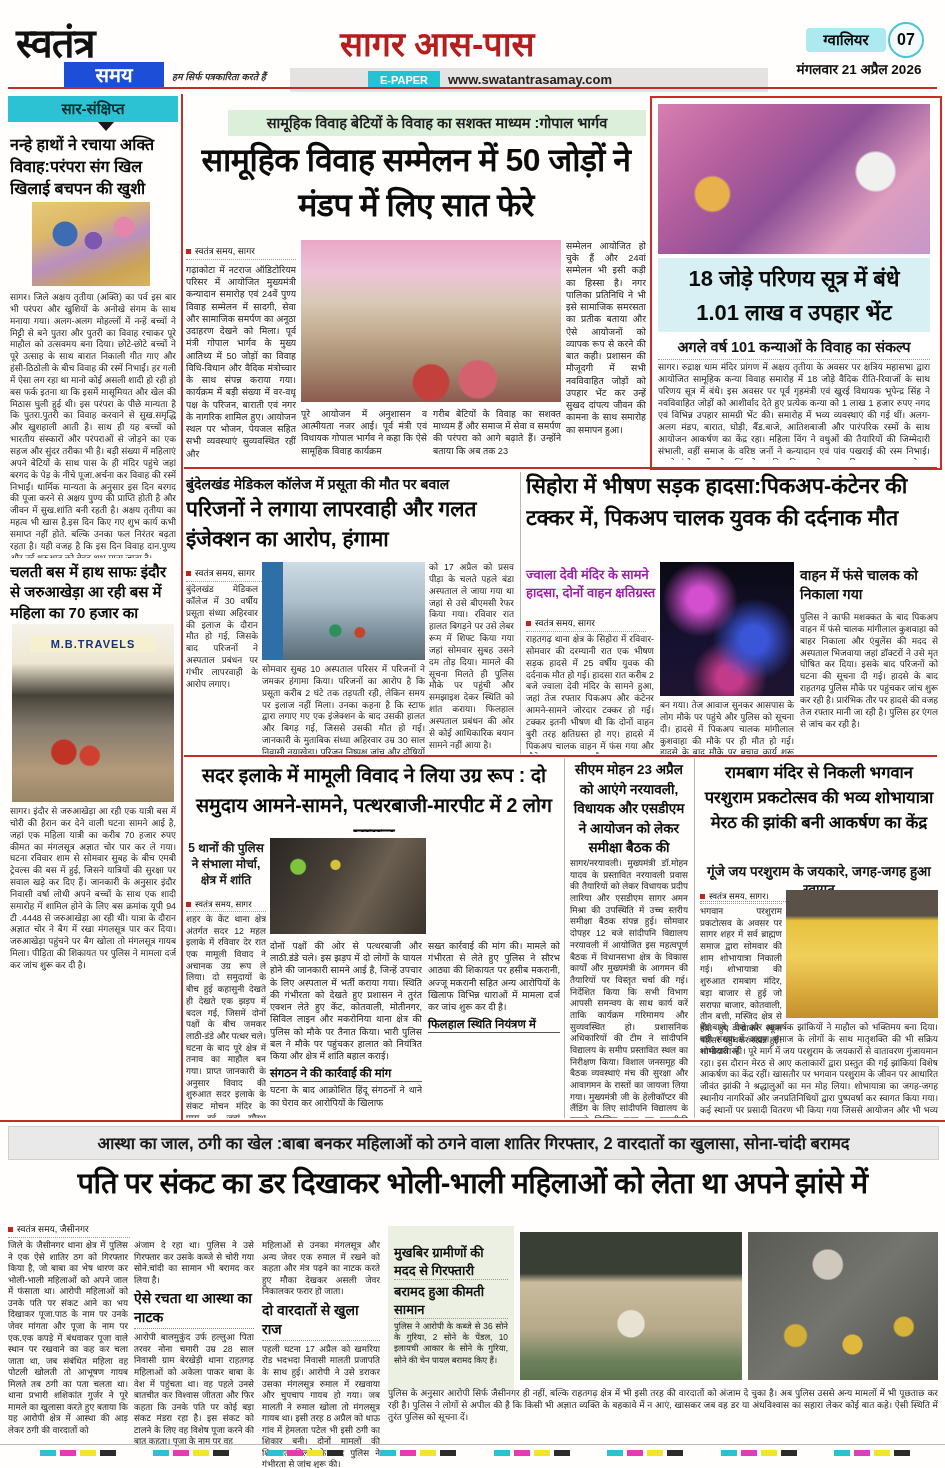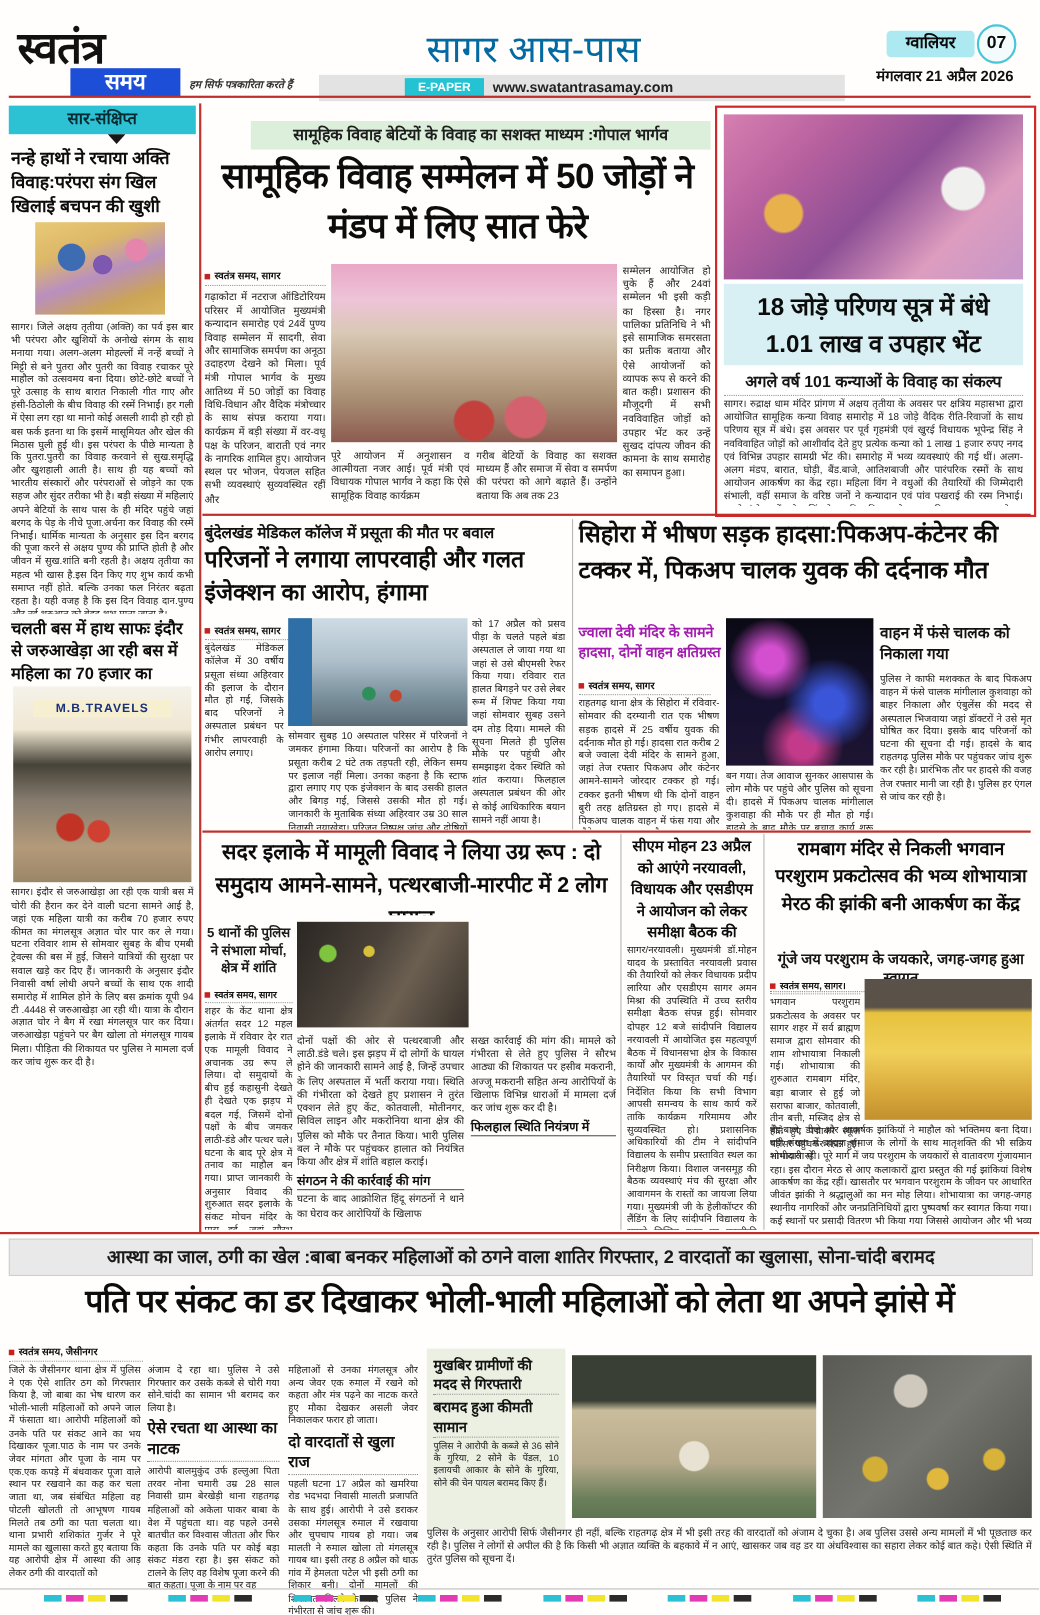--- a/index.html
+++ b/index.html
@@ -1,33 +1,33 @@
 <!DOCTYPE html>
 <html><head>
 <meta charset="utf-8">
 <style>
   html,body{margin:0;padding:0;background:#fff;}
   #page{position:relative;width:945px;height:1468px;background:#fffefd;overflow:hidden;
         font-family:"Liberation Sans","DejaVu Sans",sans-serif;color:#1b1b1b;}
   .abs{position:absolute;}
   .b{font-size:9.2px;line-height:1.33;text-align:justify;color:#1c1c1c;overflow:hidden;}
   .hl{font-weight:800;color:#0c0c0c;overflow:hidden;}
-  .byl{font-size:9px;font-weight:bold;color:#111;border-bottom:1px dotted #999;padding-bottom:2px;}
+  .byl{font-size:9px;font-weight:normal;color:#111;border-bottom:1px dotted #999;padding-bottom:2px;}
   .byl .sq{display:inline-block;width:5px;height:5px;background:#c4231f;margin-right:4px;vertical-align:middle;}
   .sh{font-weight:bold;font-size:11.5px;color:#111;border-bottom:1px solid #555;margin:3px 0 2px;padding-bottom:1px;}
   .sh-lg{font-weight:bold;font-size:14px;color:#111;border-bottom:1px dotted #888;margin:2px 0 3px;padding-bottom:2px;}
   .ph{position:absolute;overflow:hidden;}
   .rule-red{position:absolute;background:#bf2e29;}
   .vline{position:absolute;background:#b5b5b5;width:1px;}
   
   #logo1{left:16px;top:14px;font-size:40px;font-weight:800;color:#111;letter-spacing:-1px;}
   #logo2{left:64px;top:62px;width:100px;height:26px;background:#1d4ed8;color:#fff;font-size:20px;
          font-weight:800;text-align:center;line-height:26px;}
   #tagline{left:172px;top:70px;width:125px;font-size:9.5px;font-style:italic;color:#333;font-weight:bold;}
-  #edition-title{left:340px;top:20px;width:290px;font-size:34px;font-weight:400;color:#0369a1;text-align:center;}
+  #edition-title{left:340px;top:20px;width:290px;font-size:34px;font-weight:700;color:#b91c1c;}
   #graybar{left:290px;top:68px;width:478px;height:24px;background:#e3e3e3;}
   #epaper{left:368px;top:71px;width:72px;height:18px;background:#23c3d4;color:#fff;font-size:11px;
           font-weight:bold;text-align:center;line-height:18px;}
   #website{left:448px;top:72px;font-size:13px;font-weight:bold;color:#222;}
   #city-pill{left:806px;top:28px;width:80px;height:24px;background:#ade9f1;color:#0b0b0b;font-size:15px;
              font-weight:800;text-align:center;line-height:24px;border-radius:4px;}
   #page-circle{left:888px;top:22px;width:32px;height:32px;border:2px solid #49c5d8;border-radius:50%;
                background:#f4fbfc;color:#0b0b0b;font-size:16px;font-weight:800;text-align:center;line-height:32px;}
   #dateline{left:780px;top:60px;width:158px;font-size:13.5px;font-weight:800;color:#0e0e0e;text-align:center;}
   
@@ -131,21 +131,21 @@
   #proc-bbottom{left:700px;top:1022px;width:238px;height:96px;font-size:8.9px;}
   
   #fraud-kicker{left:8px;top:1126px;width:929px;height:32px;background:#e9e9e9;border:1px solid #cfcfcf;
                 font-size:16.5px;font-weight:800;text-align:center;line-height:32px;color:#1a1a1a;}
   #fraud-hl{left:8px;top:1162px;width:929px;height:52px;font-size:29px;text-align:center;letter-spacing:-0.5px;}
   #fraud-byl{left:8px;top:1222px;width:122px;}
   #f-col1{left:8px;top:1240px;width:120px;height:194px;font-size:8.7px;}
   #f-col2{left:134px;top:1240px;width:120px;height:194px;}
   #f-col3{left:262px;top:1240px;width:118px;height:194px;}
   #f-col2 .b,#f-col3 .b{font-size:8.7px;}
-  #f-box{left:388px;top:1226px;width:126px;height:164px;background:#ebf0e3;padding:5px 6px;box-sizing:border-box;}
+  #f-box{left:388px;top:1226px;width:126px;height:164px;background:#ebf0e3;padding:17px 6px;box-sizing:border-box;}
   #f-box .bx-h{font-weight:800;font-size:13px;color:#111;border-bottom:1px dotted #999;margin-bottom:2px;}
   #f-box .b{font-size:8.4px;}
   #f-ph1{left:520px;top:1232px;width:222px;height:148px;
          background:radial-gradient(circle at 50% 62%,#e8e2d2 0 9%,transparent 10%),
                     linear-gradient(180deg,#3a3f35 0 28%,#c9bd9c 34%,#b5a98a 66%,#6a7f5a 88%,#5e7350 100%);}
   #f-ph2{left:748px;top:1232px;width:190px;height:148px;
          background:radial-gradient(circle at 25% 70%,#d4af37 0 6%,transparent 7%),
                     radial-gradient(circle at 55% 76%,#e0b83e 0 6%,transparent 7%),
                     radial-gradient(circle at 82% 64%,#d9b23a 0 5%,transparent 6%),
                     radial-gradient(circle at 42% 22%,#cfc9bd 0 9%,transparent 10%),

